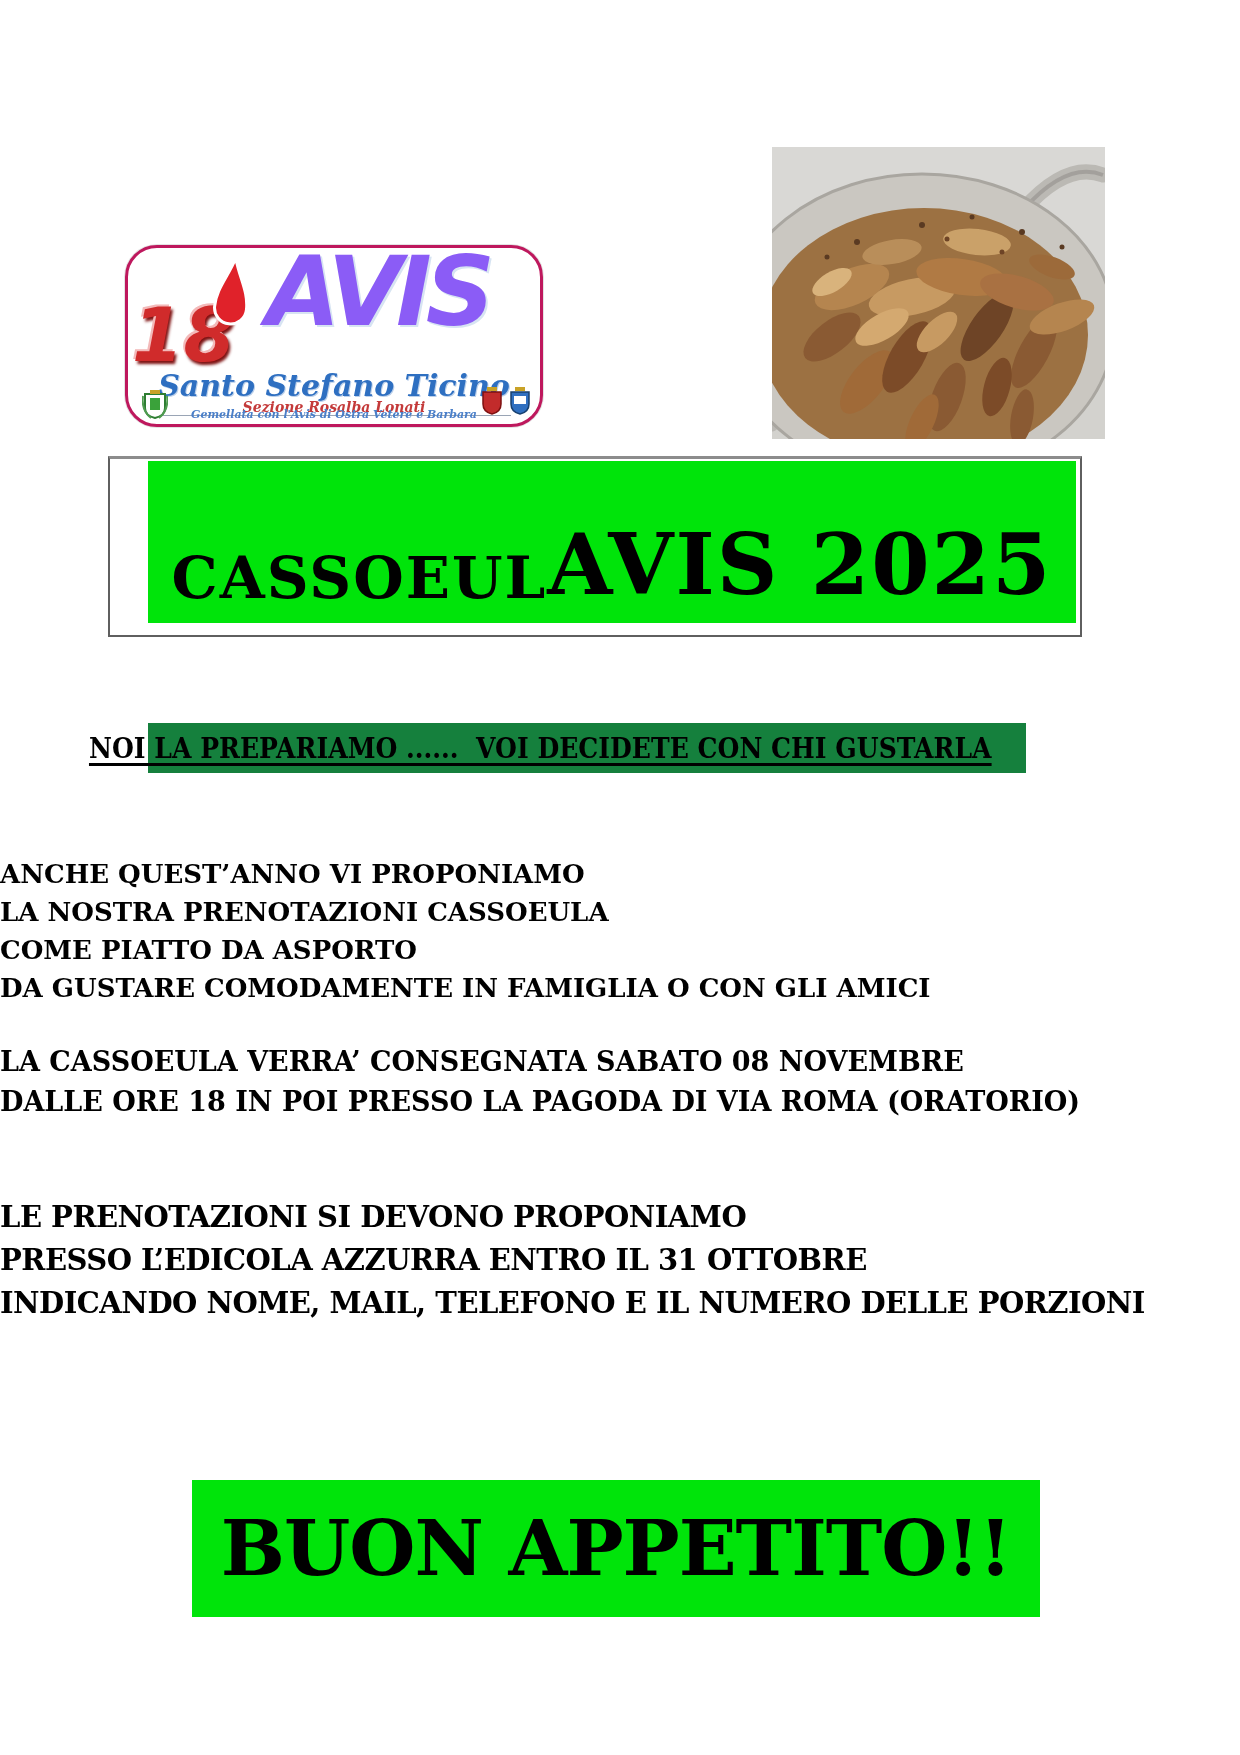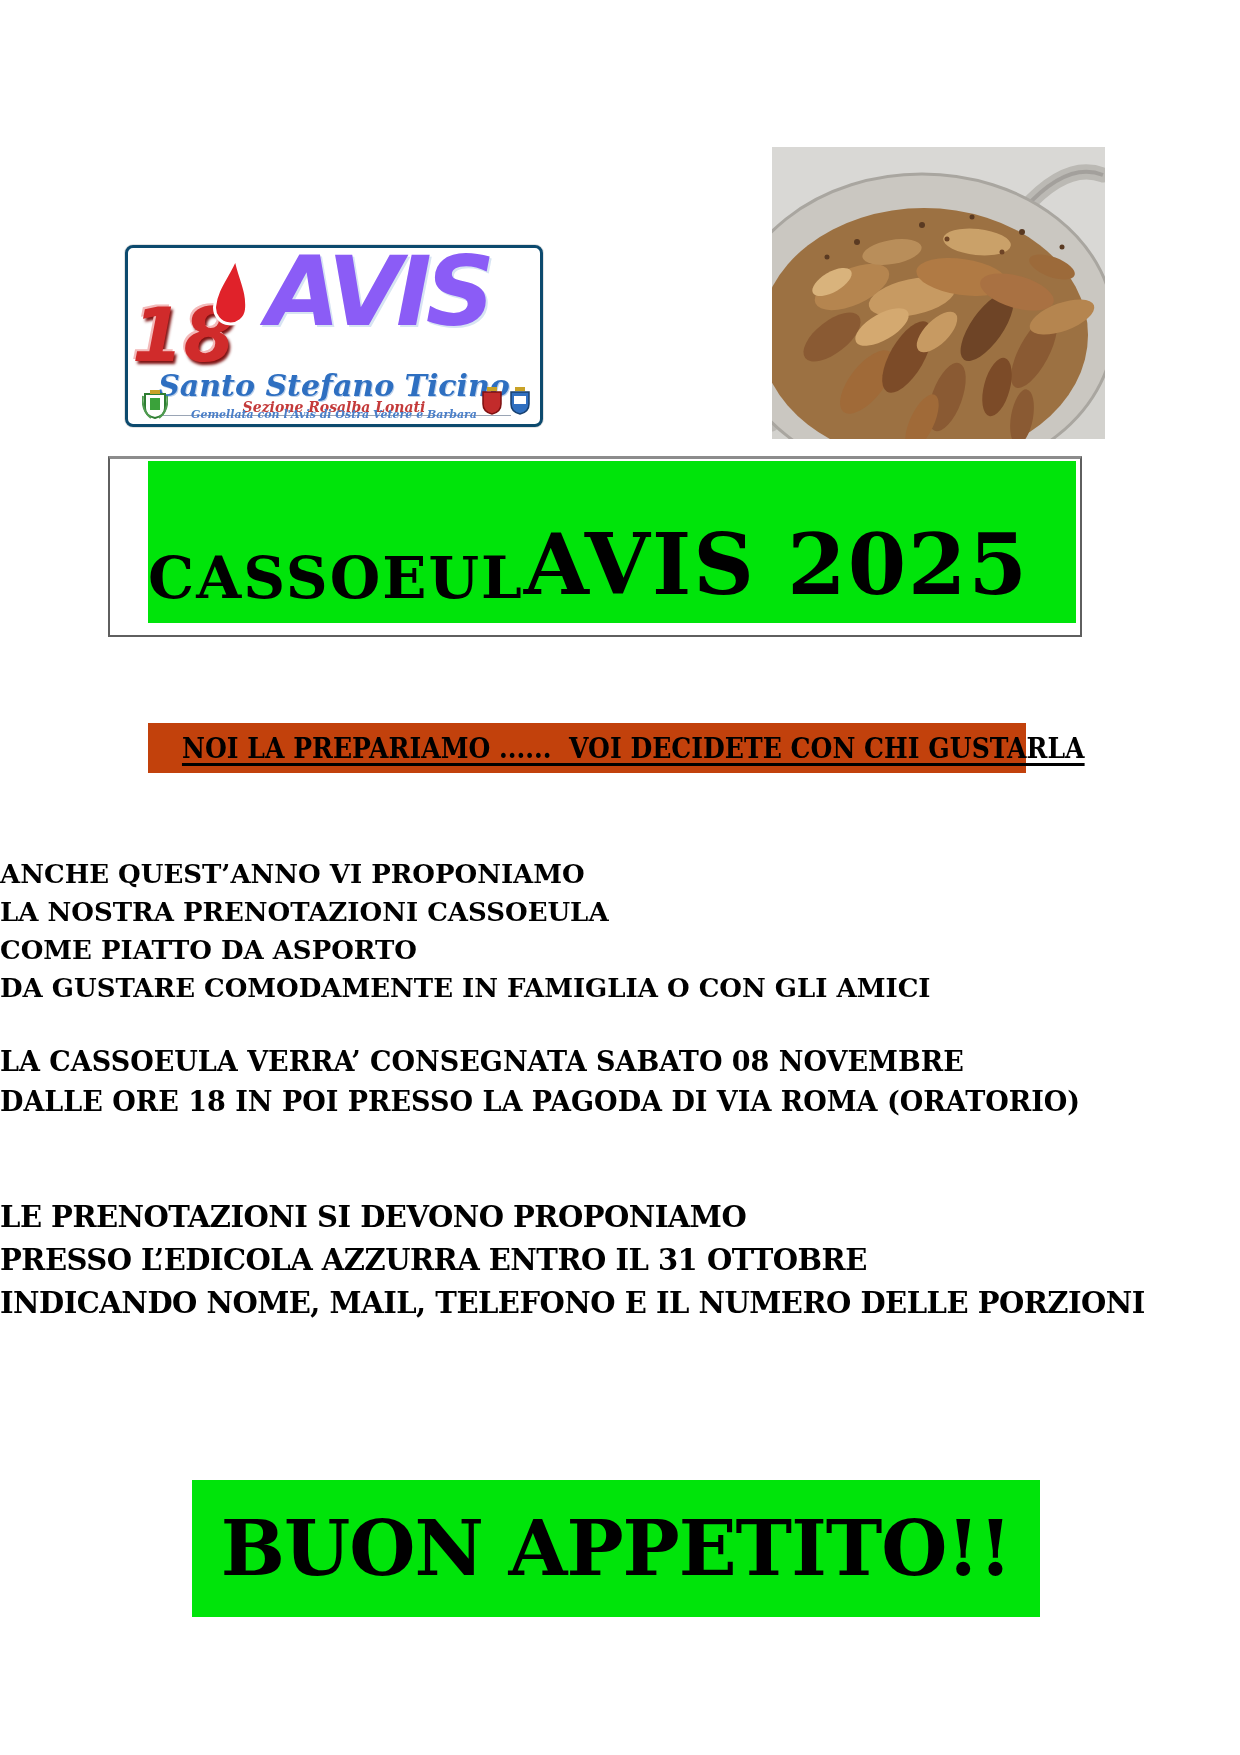--- a/index.html
+++ b/index.html
@@ -1,21 +1,21 @@
 <!DOCTYPE html>
 <html><head>
 <meta charset="utf-8">
 <style>
   html,body{margin:0;padding:0;background:#ffffff;}
   .page{position:relative;width:1240px;height:1755px;background:#ffffff;overflow:hidden;
         font-family:"DejaVu Serif",serif;color:#000;}
 
   
   .logo{position:absolute;left:125px;top:245px;width:412px;height:176px;background:#fff;
-        border:3px solid #0c4a6e;border-radius:8px;box-shadow:0 0 0 1px #e3e3e3;}
+        border:3px solid #be185d;border-radius:32px;box-shadow:0 0 0 1px #e3e3e3;}
   .logo-18{position:absolute;left:4px;top:44px;font-family:"DejaVu Sans",sans-serif;
         font-weight:bold;font-style:italic;font-size:74px;color:#d02b2b;
         text-shadow:-2px -2px 0 #f3b9b9,2px 3px 3px #7e1111;}
   .drop{position:absolute;left:84px;top:8px;width:40px;height:76px;transform:rotate(6deg);}
   .logo-avis{position:absolute;left:138px;top:-12px;font-family:"DejaVu Sans",sans-serif;
         font-weight:bold;font-style:italic;font-size:96px;letter-spacing:-6px;color:#8b5cf6;
         text-shadow:2px 2px 0 #d7e4f2;}
   .logo-city{position:absolute;left:0;top:120px;width:100%;text-align:center;
         font-style:italic;font-weight:bold;font-size:30px;color:#2e6fc1;
         text-shadow:1px 1px 0 #bcd0ea;}
@@ -28,27 +28,27 @@
   .crest-left{left:14px;top:140px;}
   .crest-right{right:8px;top:138px;width:52px;}
 
   
   .photo{position:absolute;left:772px;top:147px;width:333px;height:292px;overflow:hidden;}
 
   
   .title-box{position:absolute;left:108px;top:456px;width:970px;height:176px;background:#fff;
         border:2px solid #5f5f5f;border-top:3px solid #8c8c8c;}
   .title-green{position:absolute;left:38px;top:2px;right:4px;bottom:12px;background:#00e40a;
-        display:flex;align-items:flex-end;padding-bottom:16px;box-sizing:border-box;}
+        display:flex;align-items:flex-end;justify-content:center;padding-bottom:16px;box-sizing:border-box;}
   .title-small{font-weight:bold;font-size:58px;letter-spacing:2px;line-height:1;}
   .title-large{font-weight:bold;font-size:84px;letter-spacing:2px;line-height:1;}
 
   
-  .tagline-bar{position:absolute;left:148px;top:723px;width:878px;height:50px;background:#c2410c;
-        display:flex;align-items:center;justify-content:flex-start;}
+  .tagline-bar{position:absolute;left:148px;top:723px;width:878px;height:50px;background:#15803d;
+        display:flex;align-items:center;justify-content:flex-end;}
   .tagline-text{font-weight:bold;font-size:27px;white-space:pre;
         text-decoration:underline;text-decoration-thickness:2.5px;text-underline-offset:5px;
         display:inline-block;transform:scaleX(0.93);}
 
   
   .para{position:absolute;left:0;width:100%;text-align:left;font-weight:bold;}
   .para-1{top:855px;font-size:26px;line-height:38px;}
   .para-2{top:1042px;font-size:27px;line-height:40px;}
   .para-3{top:1196px;font-size:29px;line-height:43px;letter-spacing:-0.5px;}
 

